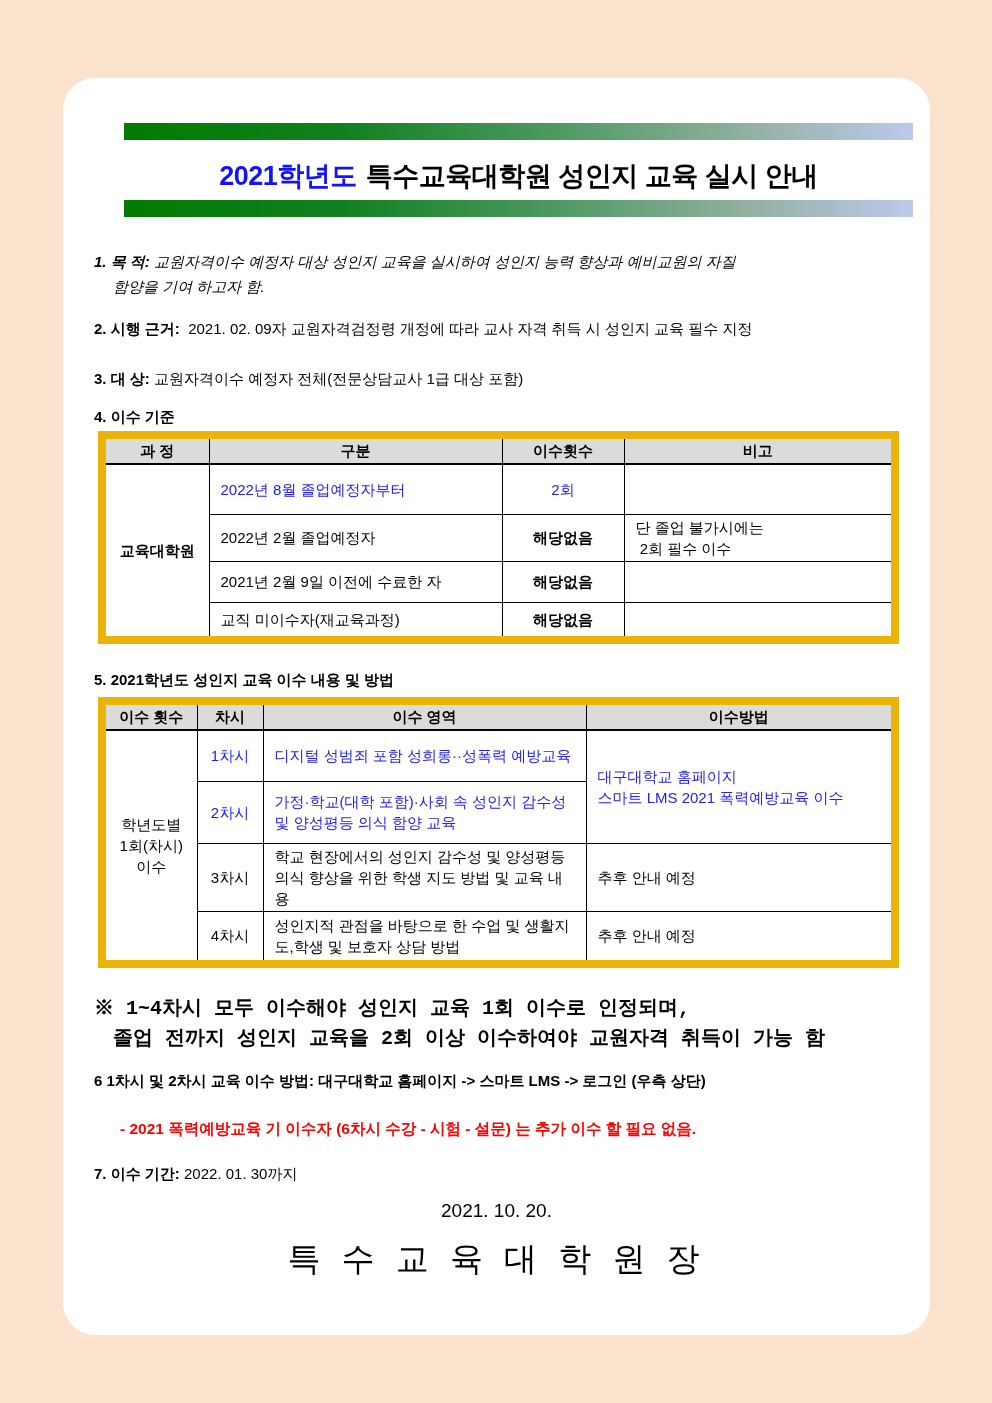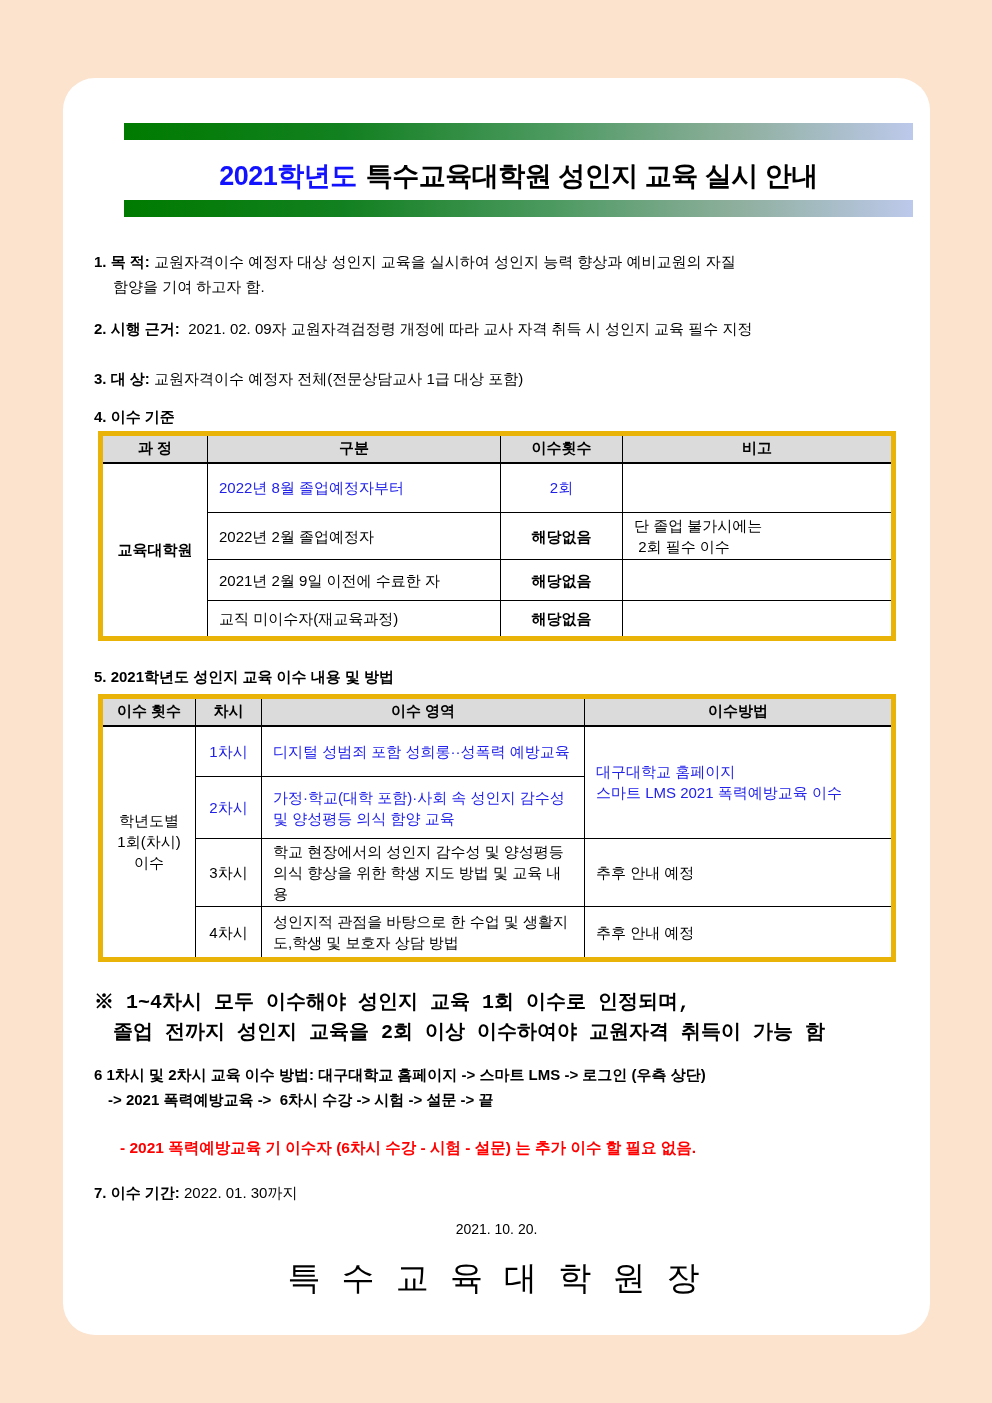--- a/index.html
+++ b/index.html
@@ -34,31 +34,31 @@
   }
   .title-year{color:#1212FF;margin-right:9px;}
   
   .para{
     margin:0 40px 0 31px;
     font-size:15px;line-height:25px;
   }
   .lbl{font-weight:bold;}
   .txt{white-space:pre-wrap;}
   .ind{padding-left:19px;}
-  .mt-p1{margin-top:32px;}
+  .mt-p1{margin-top:32px;font-style:italic;}
   .mt-p2{margin-top:17px;}
   .mt-p3{margin-top:25px;}
   .mt-h4{margin-top:13px;font-weight:bold;}
   .mt-h5{margin-top:23px;font-weight:bold;}
   
   table.tbl{
     border-collapse:collapse;
     table-layout:fixed;
     margin-left:35px;
-    border:5px solid #eab308;
+    border:8px solid #eab308;
     font-size:15px;
   }
   .tbl th{
     background:#DBDBDB;
     border:1px solid #000;
     border-bottom:2px solid #000;
     font-weight:bold;
     text-align:center;
     padding:0 4px;
   }
@@ -84,21 +84,21 @@
     margin:14px 30px 0 31px;
     font-size:15px;font-weight:bold;line-height:25px;
   }
   .ind6{padding-left:14px;}
   .red-note{
     margin:23px 40px 0 31px;
     padding-left:26px;
     color:#FF0000;font-weight:bold;font-size:15.5px;line-height:25px;
   }
   .item7{margin:20px 40px 0 31px;font-size:15px;line-height:25px;}
-  .date-line{margin-top:14px;text-align:center;font-size:14px;line-height:21px;}
+  .date-line{margin-top:14px;text-align:center;font-size:19px;line-height:21px;}
   .signature{
     margin-top:16px;text-align:center;
     font-size:33px;letter-spacing:6px;font-weight:400;
     white-space:nowrap;
   }
 </style>
 </head>
 <body>
 
 <div class="doc">
@@ -205,21 +205,20 @@
   </tbody>
     </table>
 
   <div class="note">
     <div>※ 1~4차시 모두 이수해야 성인지 교육 1회 이수로 인정되며,</div>
     <div class="ind">졸업 전까지 성인지 교육을 2회 이상 이수하여야 교원자격 취득이 가능 함</div>
   </div>
 
   <div class="item6">
     <div class="txt">6 1차시 및 2차시 교육 이수 방법: 대구대학교 홈페이지 -&gt; 스마트 LMS -&gt; 로그인 (우측 상단)</div>
-    <div class="ind6 txt">-&gt; 2021 폭력예방교육 -&gt;  6차시 수강 -&gt; 시험 -&gt; 설문 -&gt; 끝</div>
   </div>
 
   <div class="red-note">- 2021 폭력예방교육 기 이수자 (6차시 수강 - 시험 - 설문) 는 추가 이수 할 필요 없음.</div>
 
   <div class="item7">
     <span class="lbl">7. 이수 기간:</span><span class="txt"> 2022. 01. 30까지</span>
   </div>
 
   <div class="date-line">2021. 10. 20.</div>
   <div class="signature">특 수 교 육 대 학 원 장</div>

